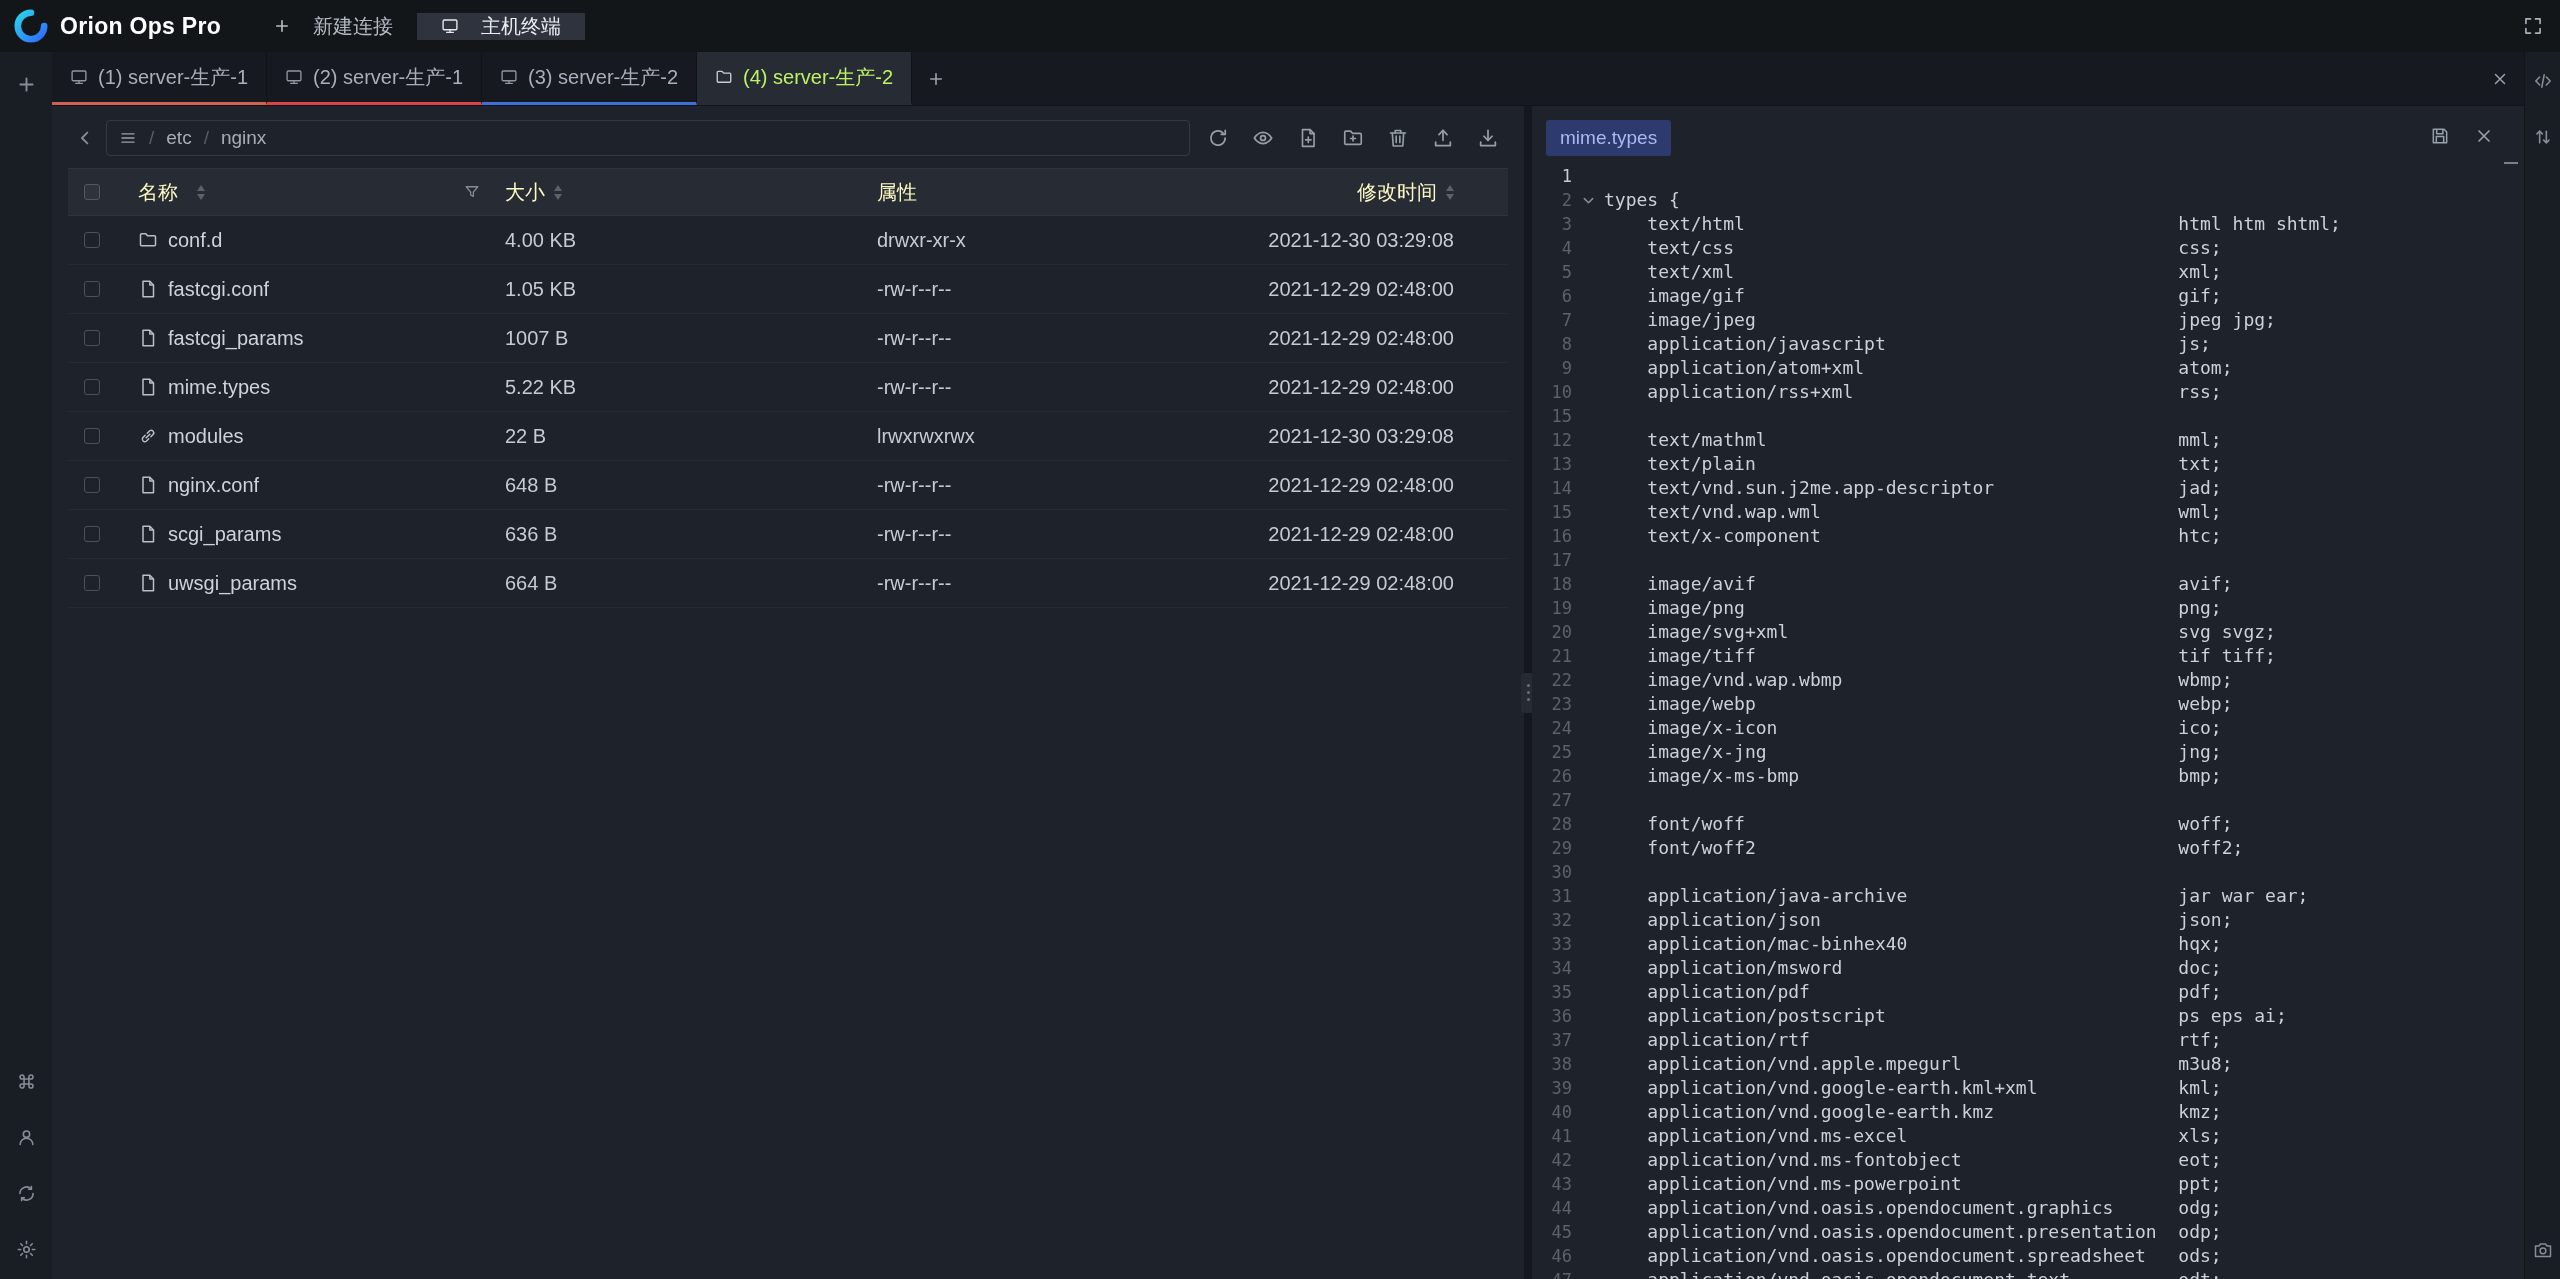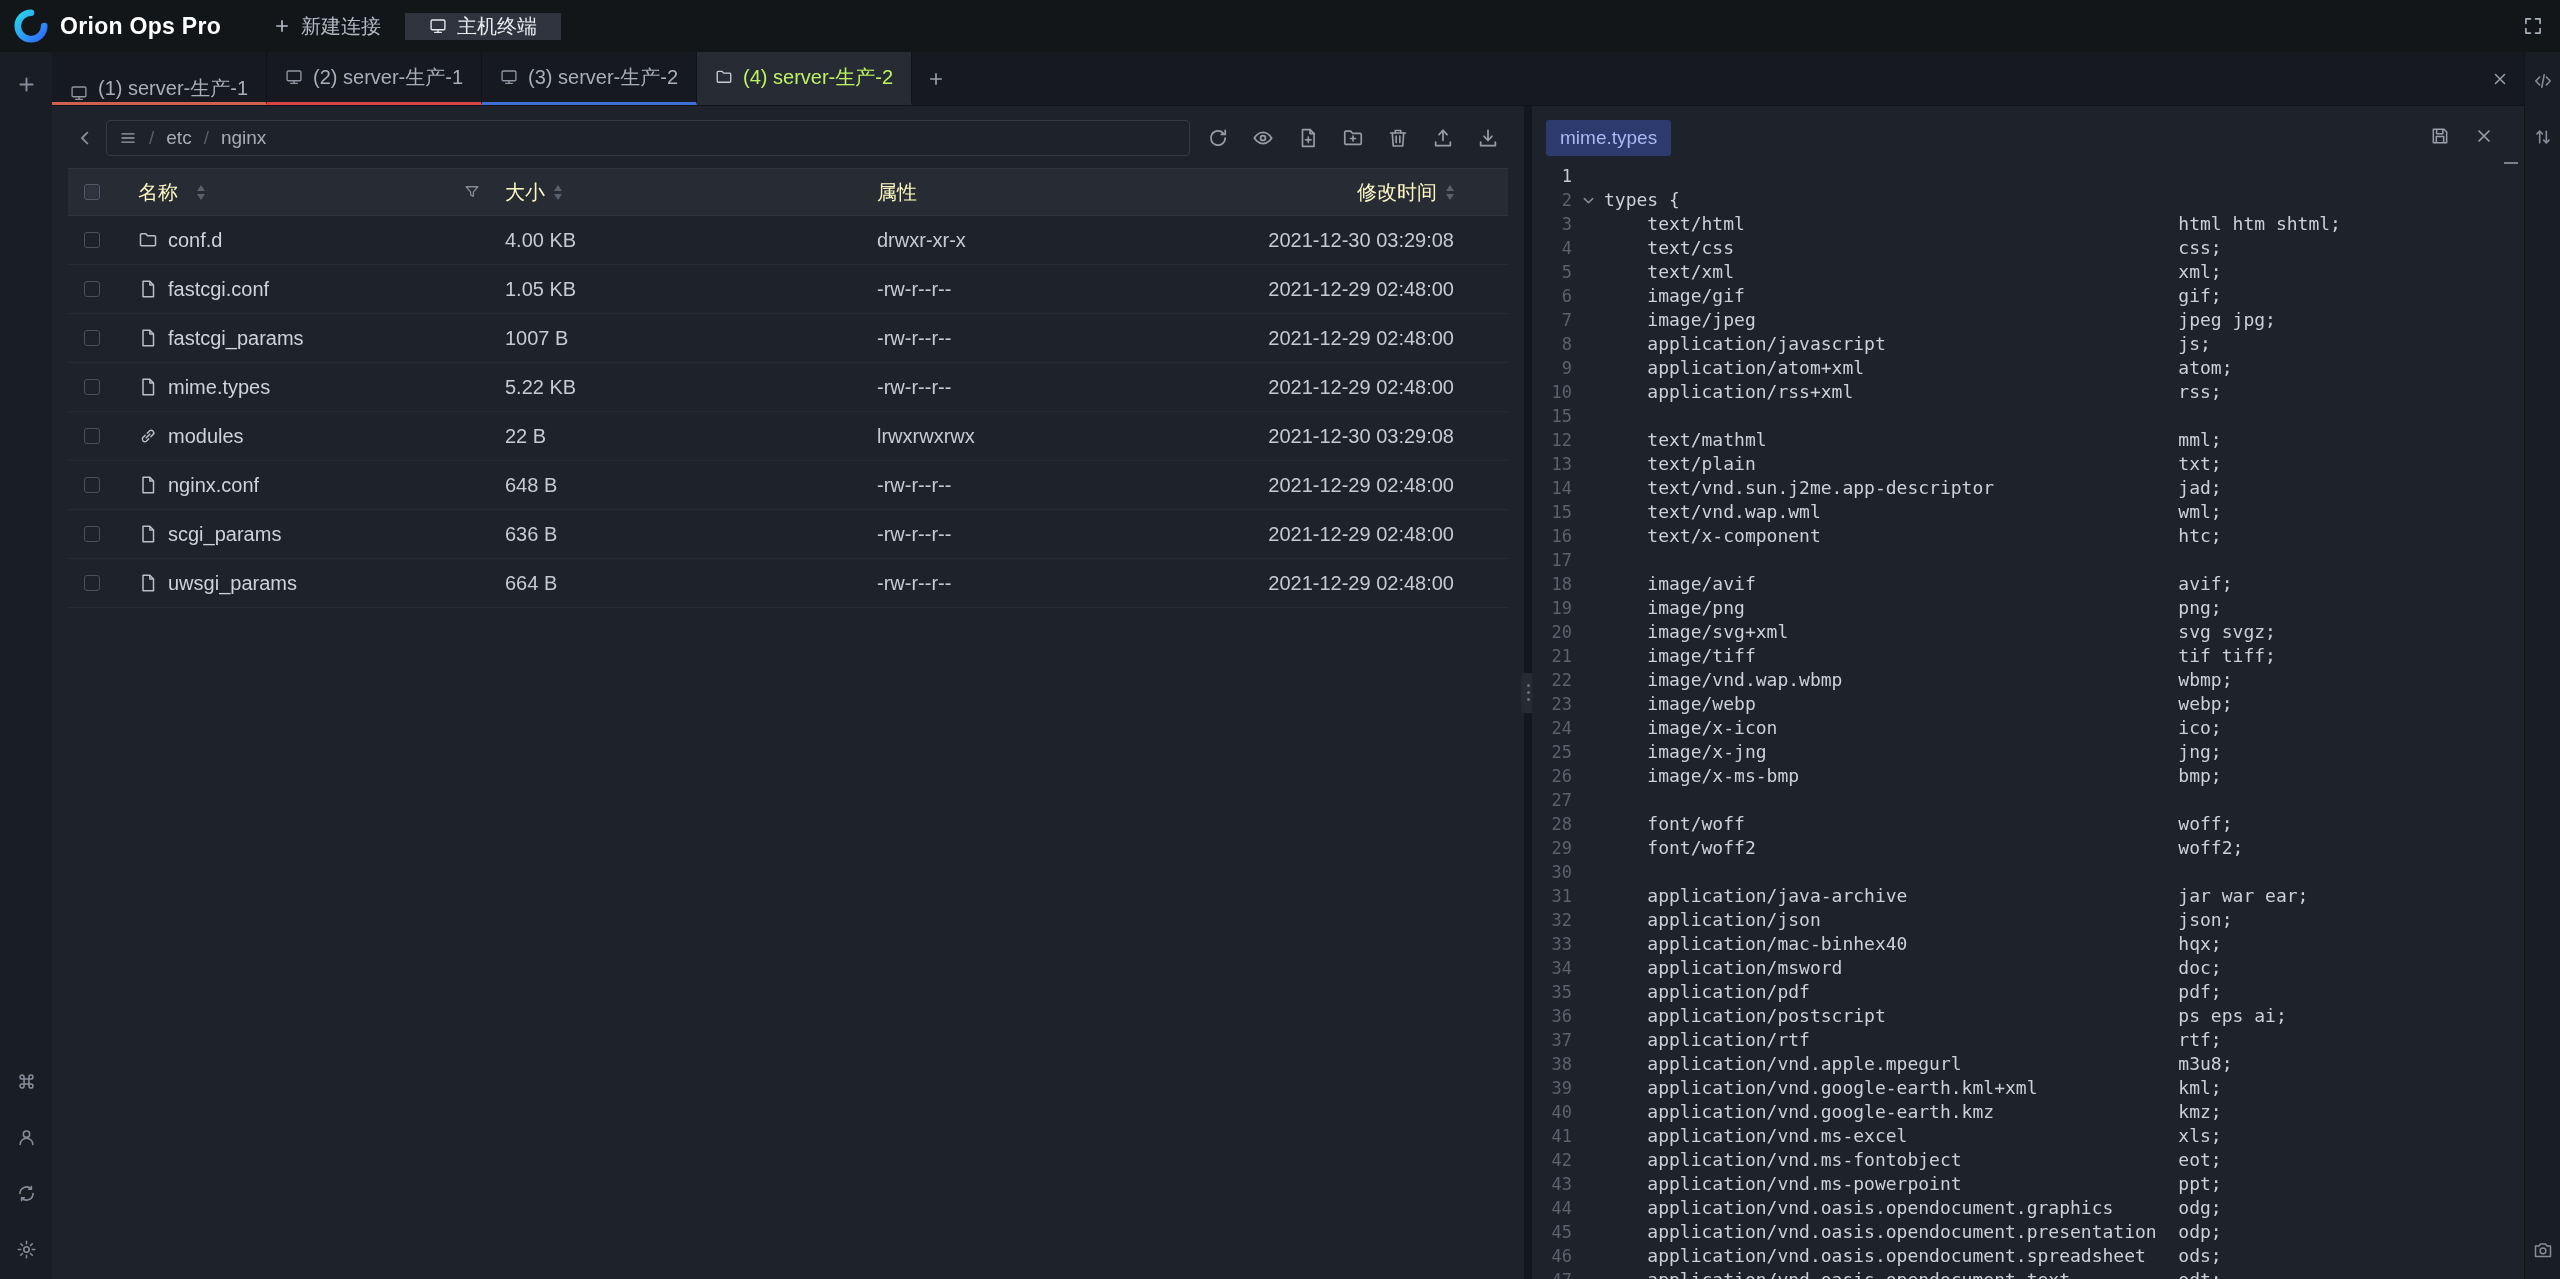--- a/index.html
+++ b/index.html
@@ -12,21 +12,21 @@
   .app { width:2560px; height:1279px; display:flex; flex-direction:column; }
   .icon { display:inline-flex; }
   .icon svg { display:block; width:20px; height:20px; }
   button { background:none; border:none; color:inherit; cursor:pointer; font:inherit; padding:0; }
 
   
   .topbar { flex:0 0 52px; background:#131619; display:flex; align-items:center; }
   .brand { display:flex; align-items:center; gap:12px; padding:0 28px 0 14px; }
   .brand .icon svg { width:34px; height:34px; }
   .brand-title { color:#ffffff; font-size:23px; font-weight:bold; letter-spacing:.3px; white-space:nowrap; }
-  .menu-item { display:flex; align-items:center; gap:10px; padding:0 24px; color:#b4bac4; font-size:20px; cursor:pointer; white-space:nowrap; }
+  .menu-item { display:flex; align-items:center; gap:22px; padding:0 24px; color:#b4bac4; font-size:20px; cursor:pointer; white-space:nowrap; }
   .menu-item .icon svg { width:18px; height:18px; }
   .menu-item.active { background:#2e333d; color:#e9ebef; }
   .topbar-spacer { flex:1; }
   .fullscreen-btn { width:54px; display:flex; align-items:center; justify-content:center; color:#aab0ba; }
 
   
   .app-body { flex:1; display:flex; min-height:0; }
 
   .left-rail { flex:0 0 52px; background:#191d24; display:flex; flex-direction:column; align-items:center; padding:14px 0 12px; }
   .rail-btn { width:36px; height:36px; display:flex; align-items:center; justify-content:center; color:#878d98; }
@@ -201,21 +201,21 @@
               </svg>
             </span>
           </button>
         </div>
     </aside>
 
     <div class="center">
 
       <div class="tabstrip">
         <div style="display:flex;align-items:stretch;">
-            <div class="tab" style="border-bottom-color: rgb(208, 96, 79); align-items: flex-end;">
+            <div class="tab" style="border-bottom-color: rgb(208, 96, 79);">
               <span class="icon">
                 <svg viewBox="0 0 24 24" fill="none" stroke="currentColor" stroke-width="1.8" stroke-linecap="round" stroke-linejoin="round">
                   <rect x="2.8" y="4" width="18.4" height="13" rx="1.6"></rect>
                   <path d="M12 17v3.4"></path>
                   <path d="M7.5 20.4h9"></path>
                 </svg>
               </span>
               <span>(1) server-生产-1</span>
             </div>
             <div class="tab" style="border-bottom-color: rgb(216, 68, 68);">

